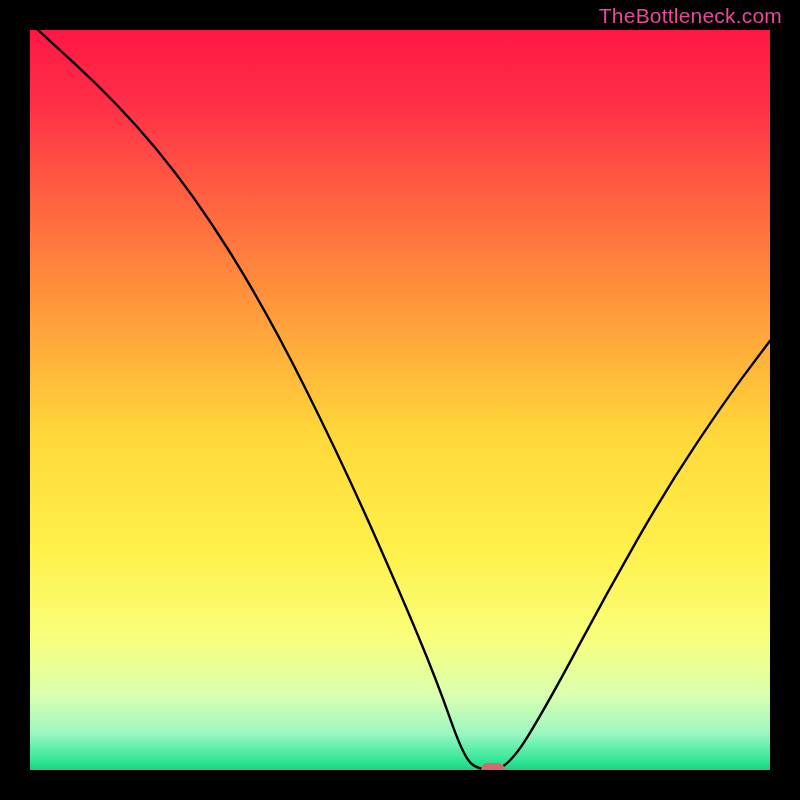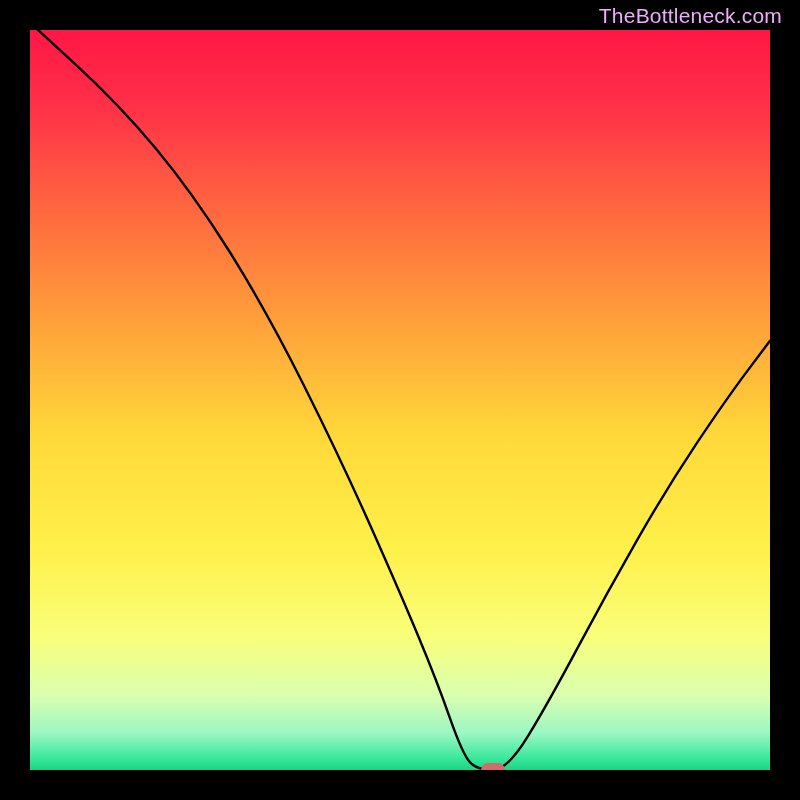--- a/index.html
+++ b/index.html
@@ -39,21 +39,21 @@
     position: absolute;
     width: 24px;
     height: 14px;
     border-radius: 7px;
     transform: translate(-50%, -50%);
   }
   .watermark {
     position: absolute;
     top: 4px;
     right: 18px;
-    color: #f0abfc;
+    color: #ec4899;
     font-size: 21px;
     font-weight: 500;
     letter-spacing: 0.2px;
     user-select: none;
   }
 </style>
 </head>
 <body>
 
 <div class="frame">

